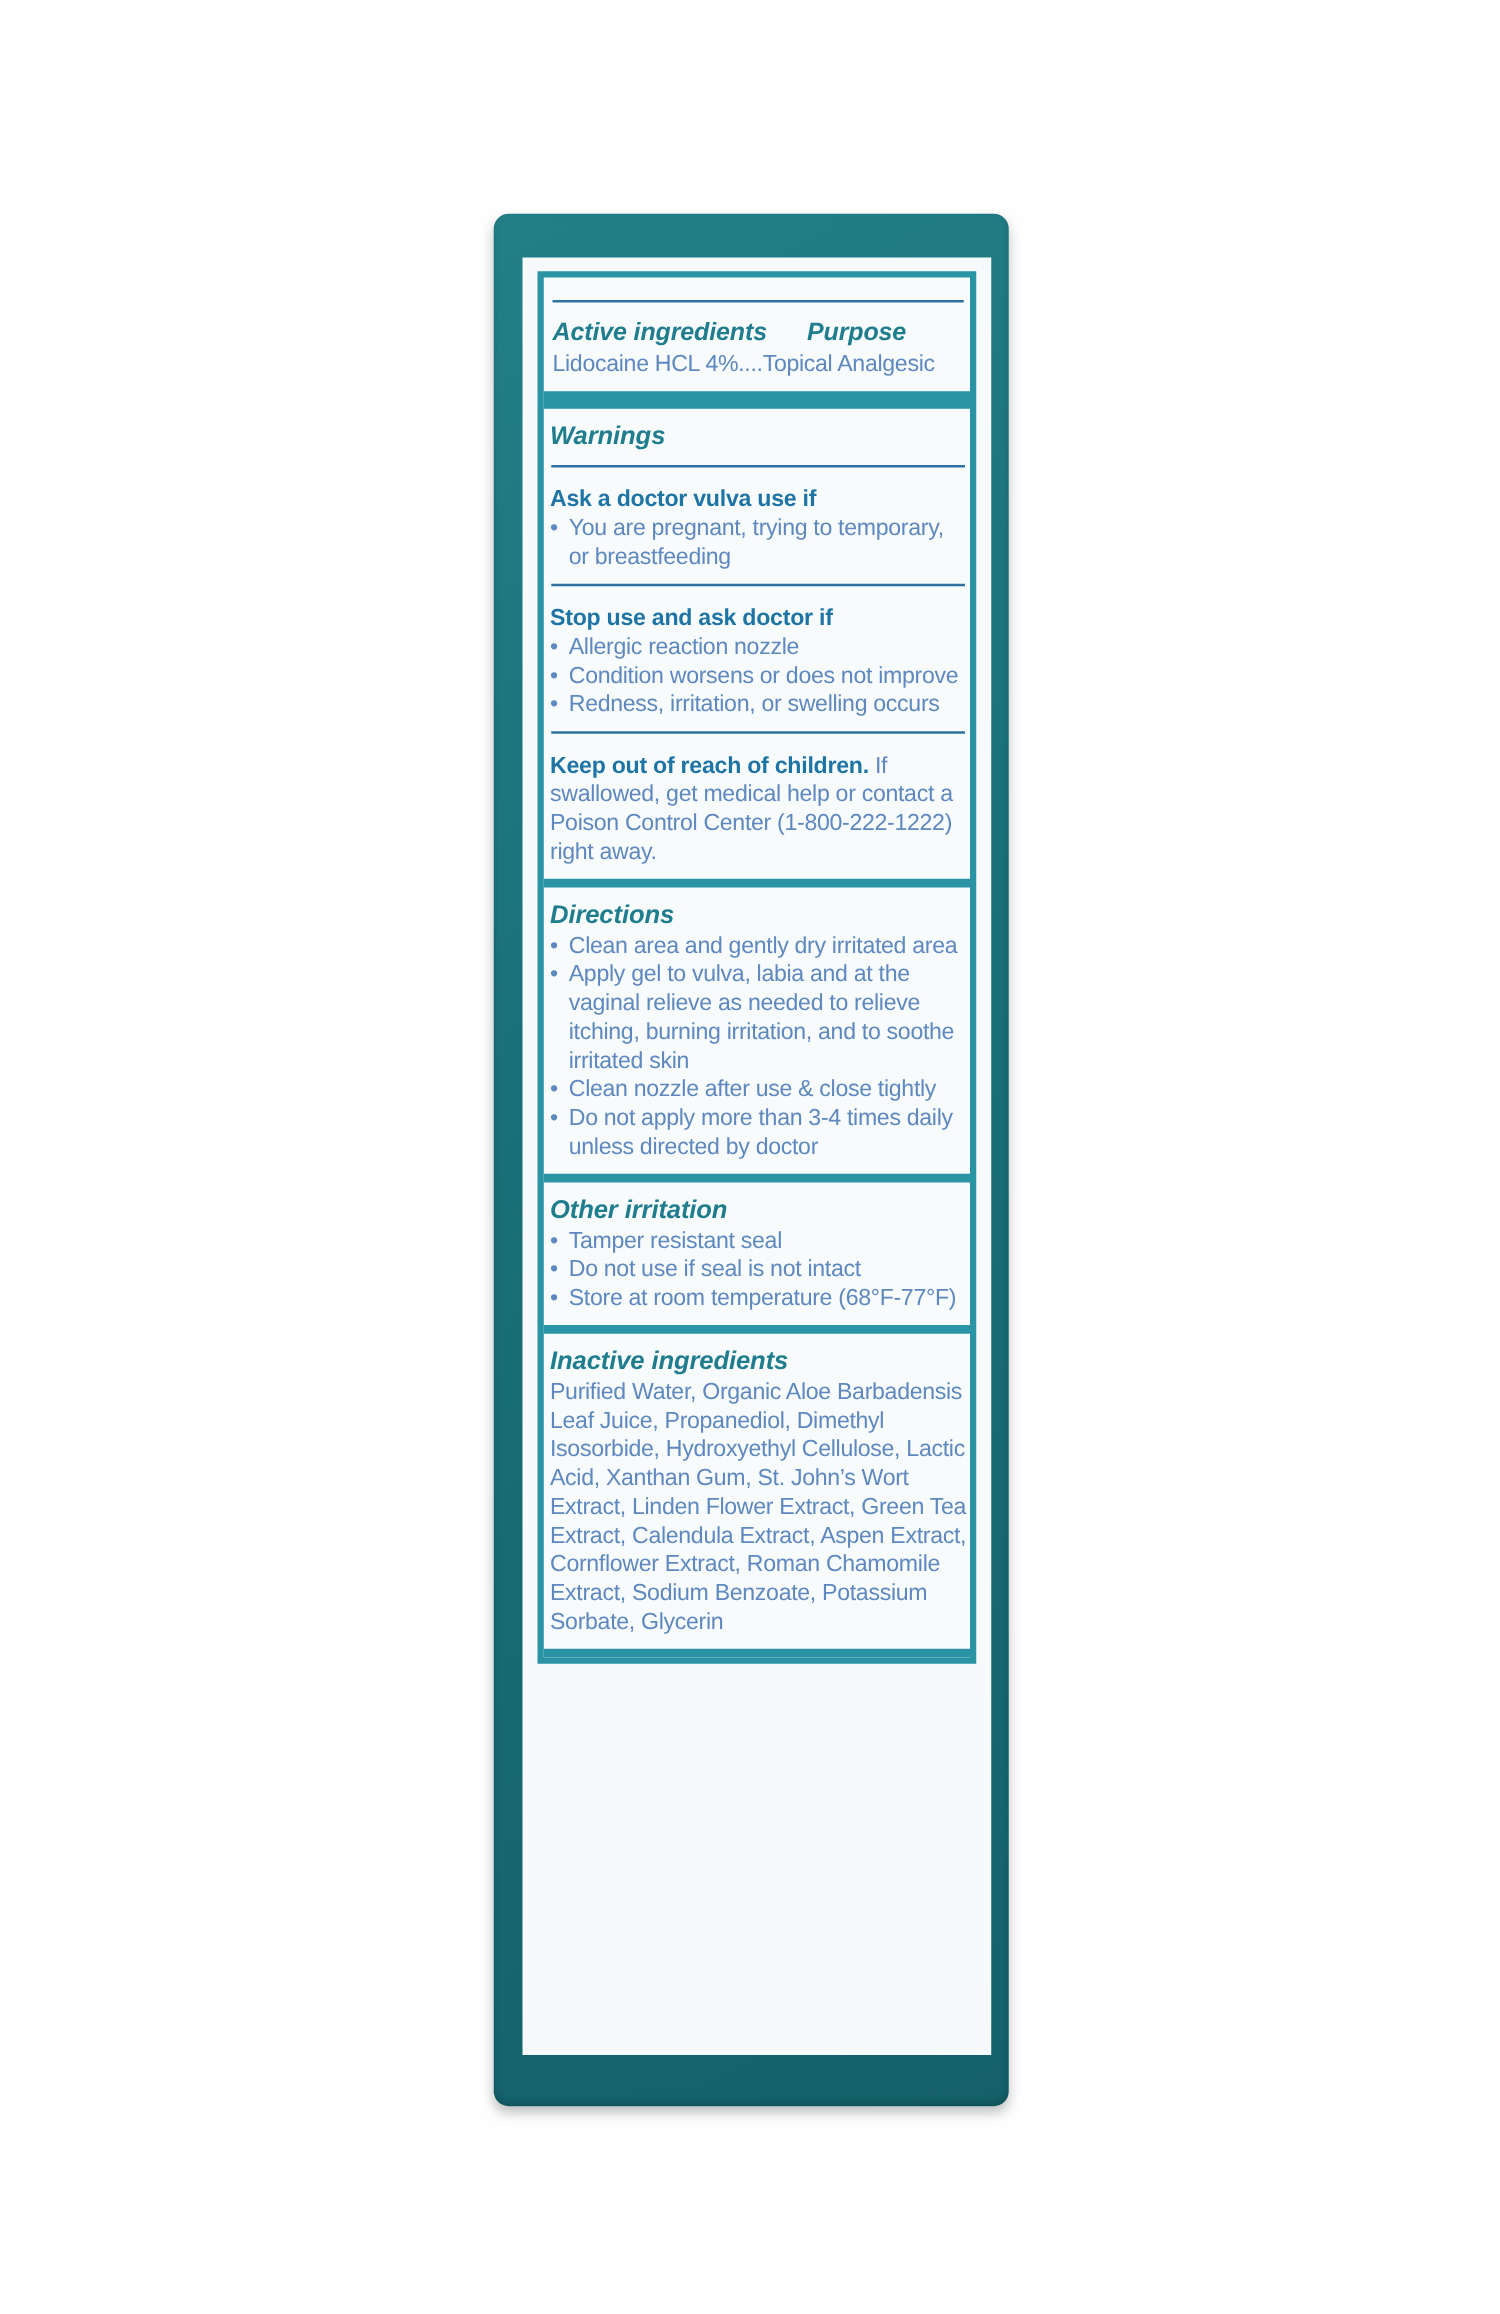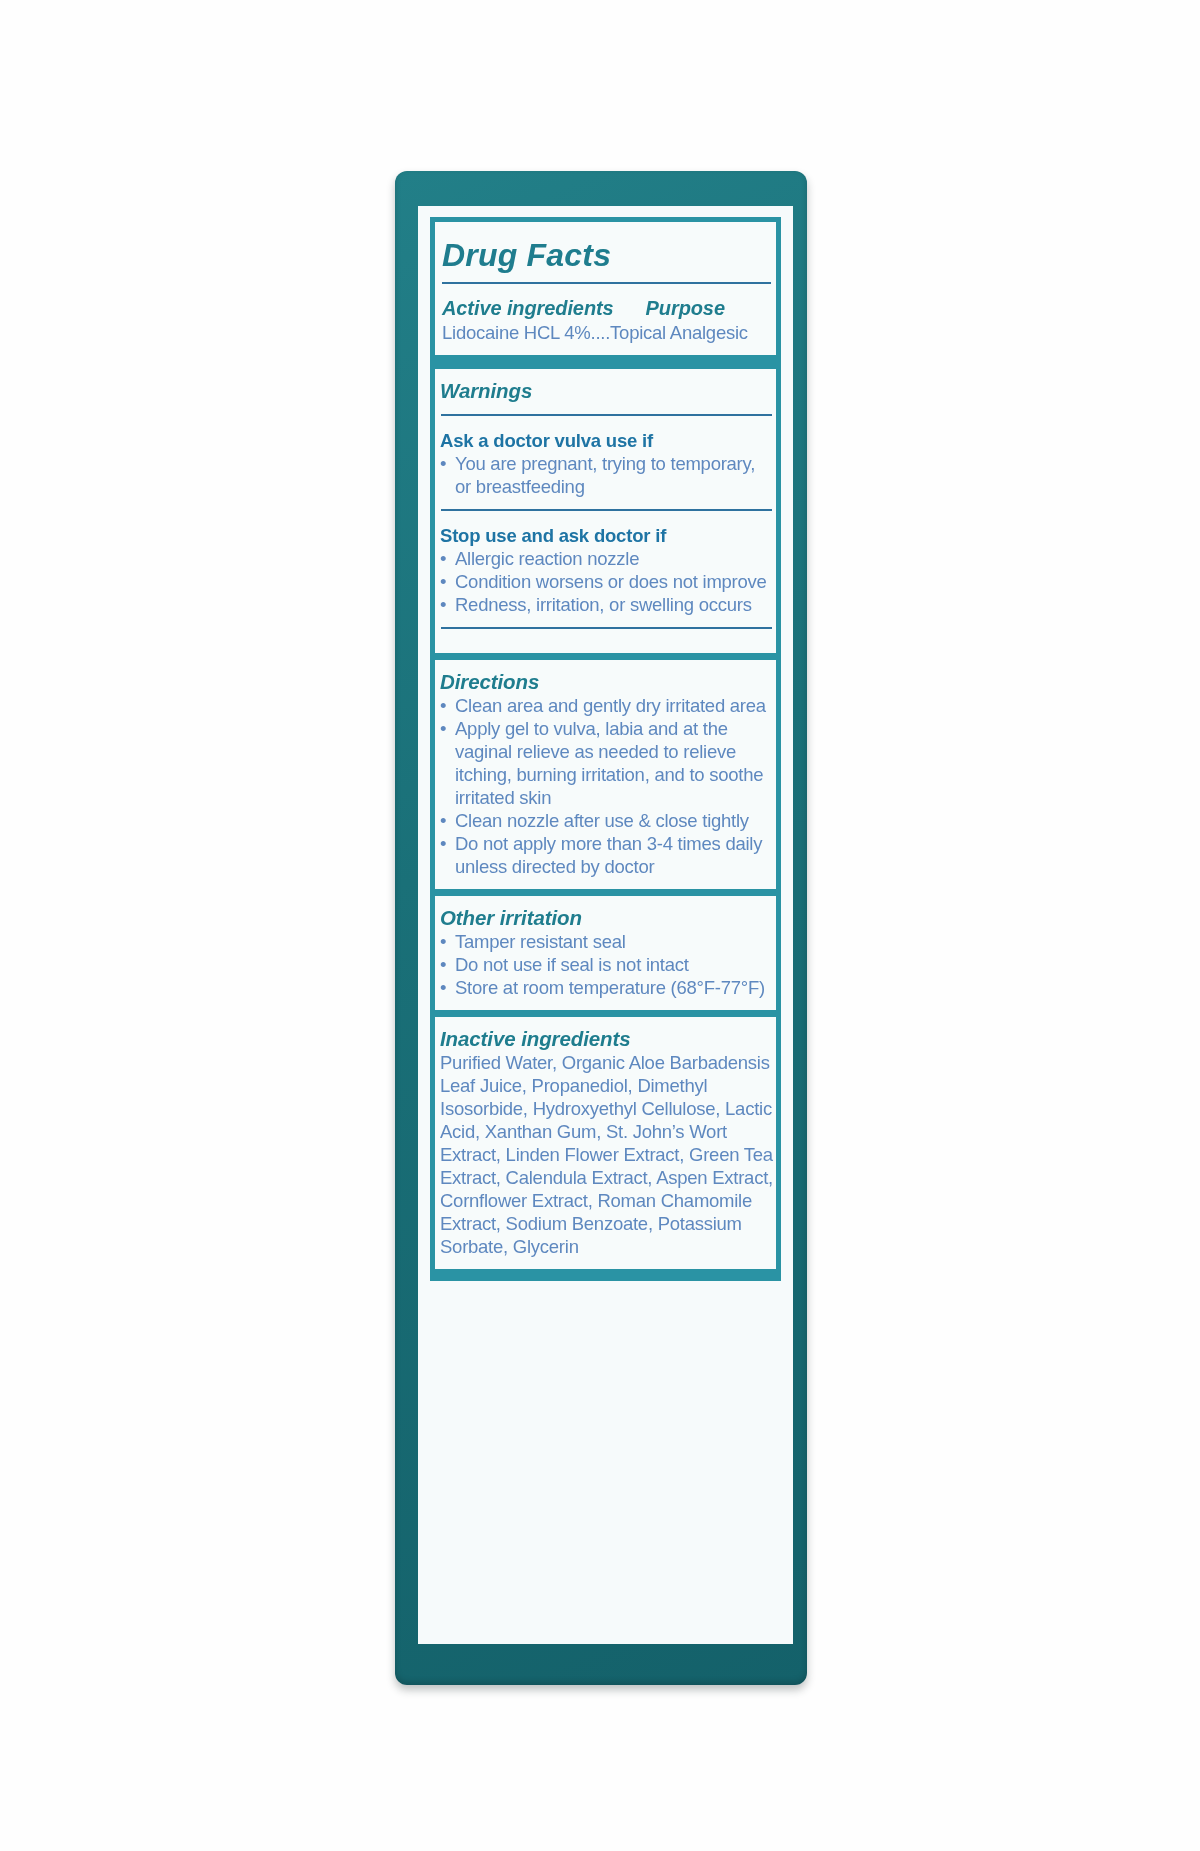--- a/index.html
+++ b/index.html
@@ -79,21 +79,20 @@
 </style>
 </head>
 <body>
 
 <div class="stage">
   <div class="box">
     <div class="panel">
       <div class="frame">
 
         <section>
-          <div class="title">Drug Facts</div>
           <hr class="rule">
           <div class="cols">
             <span class="hd">Active ingredients</span>
             <span class="hd">Purpose</span>
           </div>
           <div class="body mono-line">Lidocaine HCL 4%....Topical Analgesic</div>
         </section>
 
         <div class="bar"></div>
 
@@ -122,20 +121,24 @@
             <span class="bullet">•</span>
             <span class="bt">Condition worsens or does not improve</span>
           </div>
           <div class="body bullet-line">
             <span class="bullet">•</span>
             <span class="bt">Redness, irritation, or swelling occurs</span>
           </div>
 
           <hr class="subrule">
 
+          <div class="body">
+            <span class="bold">Keep out of reach of children.</span>
+            <span class="bt">If swallowed, get medical help or contact a Poison Control Center (1-800-222-1222) right away.</span>
+          </div>
         </section>
 
         <div class="bar"></div>
 
         <section>
           <div class="hd">Directions</div>
           <div class="body bullet-line">
             <span class="bullet">•</span>
             <span class="bt">Clean area and gently dry irritated area</span>
           </div>

